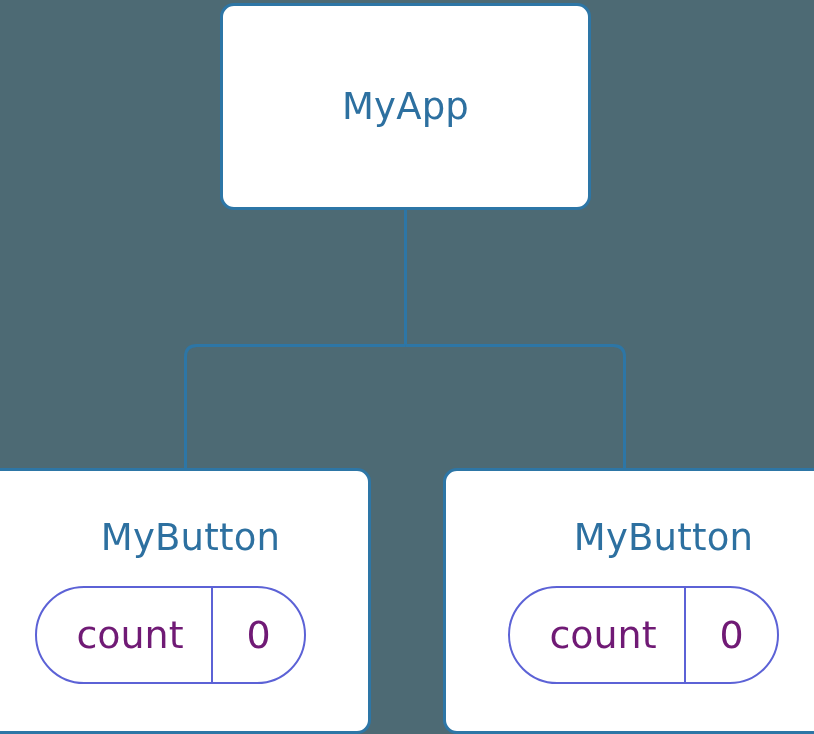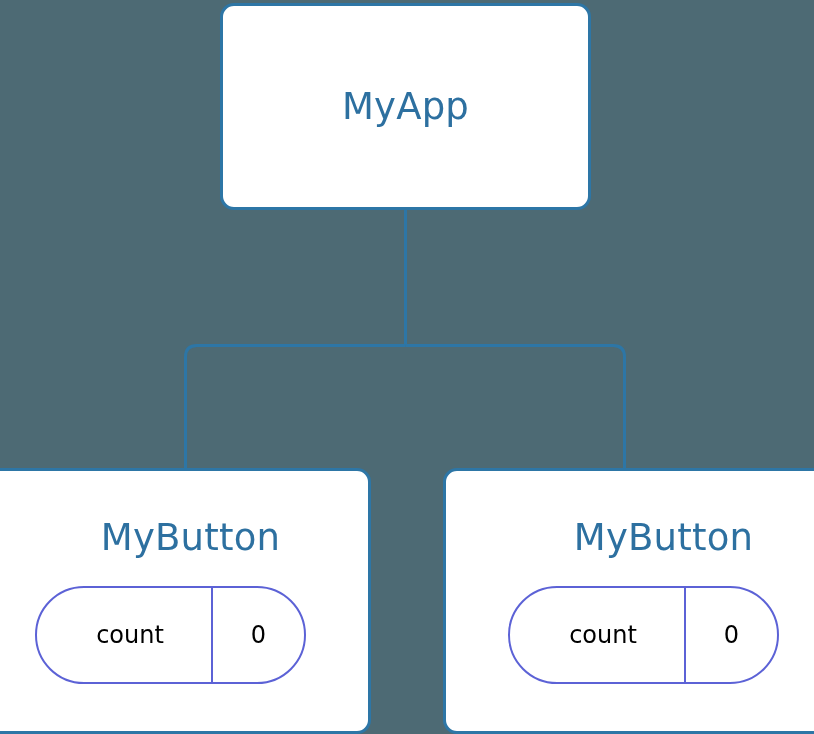--- a/index.html
+++ b/index.html
@@ -84,22 +84,22 @@
     display: flex;
     align-items: stretch;
     background: #ffffff;
     overflow: hidden;
   }
   .pill-key,
   .pill-val {
     display: flex;
     align-items: center;
     justify-content: center;
-    color: #000000;
-    font-size: 24px;
+    color: #701a75;
+    font-size: 38px;
     line-height: 1;
     white-space: nowrap;
     box-sizing: border-box;
   }
   .pill-key {
     width: 174px;
     padding-left: 12px;
   }
   .pill-val {
     width: 93px;

